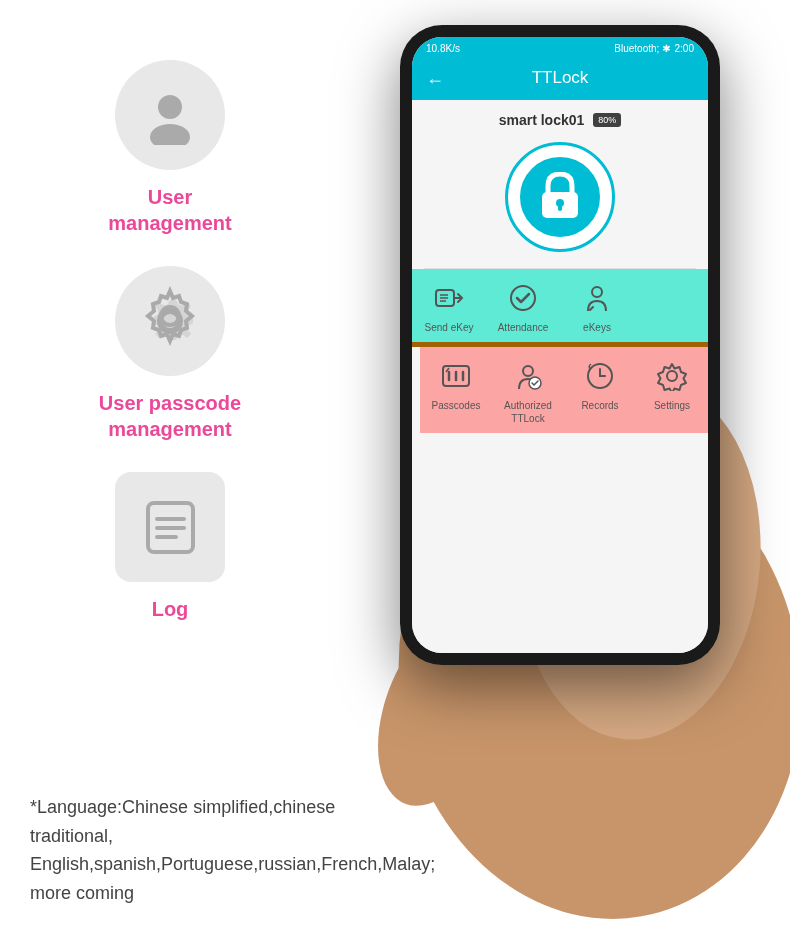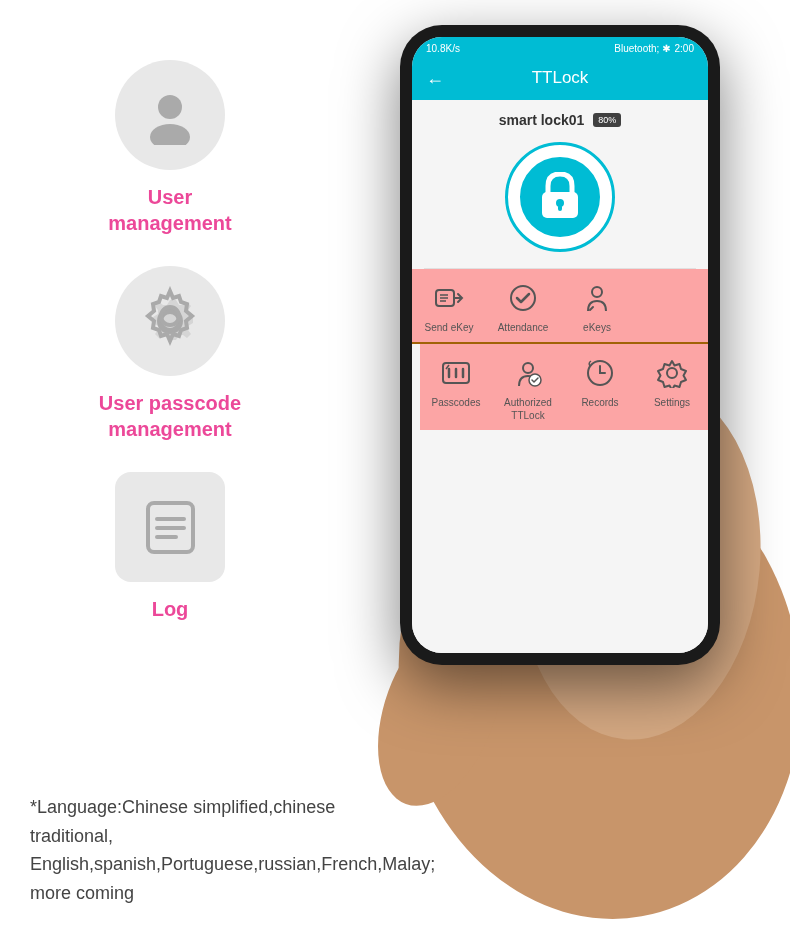--- a/index.html
+++ b/index.html
@@ -294,21 +294,21 @@
 
             <circle cx="22" cy="31" r="4" fill="#00bcd4"></circle>
             <rect x="20" y="33" width="4" height="6" rx="2" fill="#00bcd4"></rect>
           </svg>
         </div>
       </div>
     </div>
 
     <div style="height:1px; background:#e0e0e0; margin:0 12px;"></div>
 
-    <div style="display:grid; grid-template-columns:repeat(4,1fr); background:#fca5a5; border-bottom:2px solid #a16207;">
+    <div style="display:grid; grid-template-columns:repeat(4,1fr); background:#5eead4; border-bottom:5px solid #a16207;">
 
       <div class="menu-item">
         <div class="menu-icon">
           <svg width="30" height="28" viewBox="0 0 30 28">
             <rect x="2" y="6" width="18" height="16" rx="3" fill="none" stroke="#555" stroke-width="2"></rect>
             <path d="M20 14 L28 14 M24 10 L28 14 L24 18" stroke="#555" stroke-width="2" fill="none" stroke-linecap="round"></path>
             <line x1="6" y1="11" x2="14" y2="11" stroke="#555" stroke-width="1.5"></line>
             <line x1="6" y1="14" x2="14" y2="14" stroke="#555" stroke-width="1.5"></line>
             <line x1="6" y1="17" x2="12" y2="17" stroke="#555" stroke-width="1.5"></line>
           </svg>

